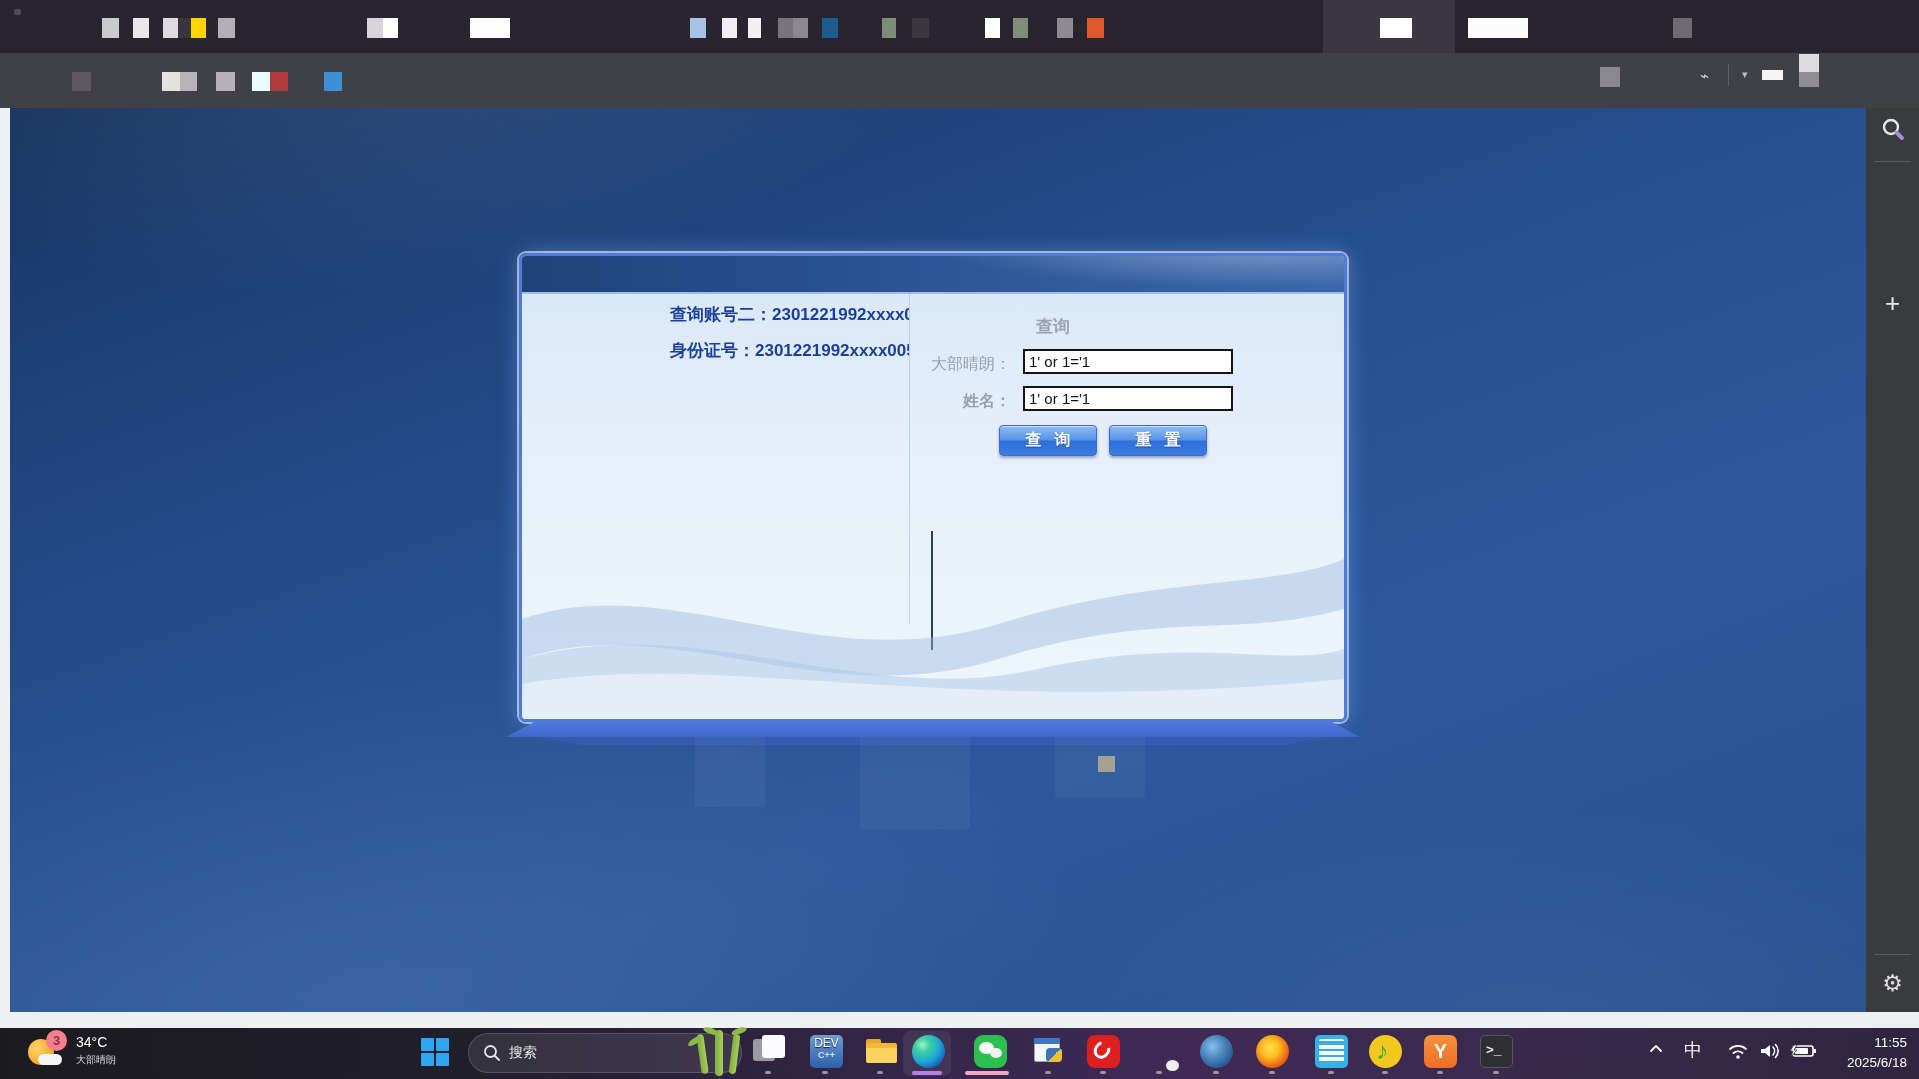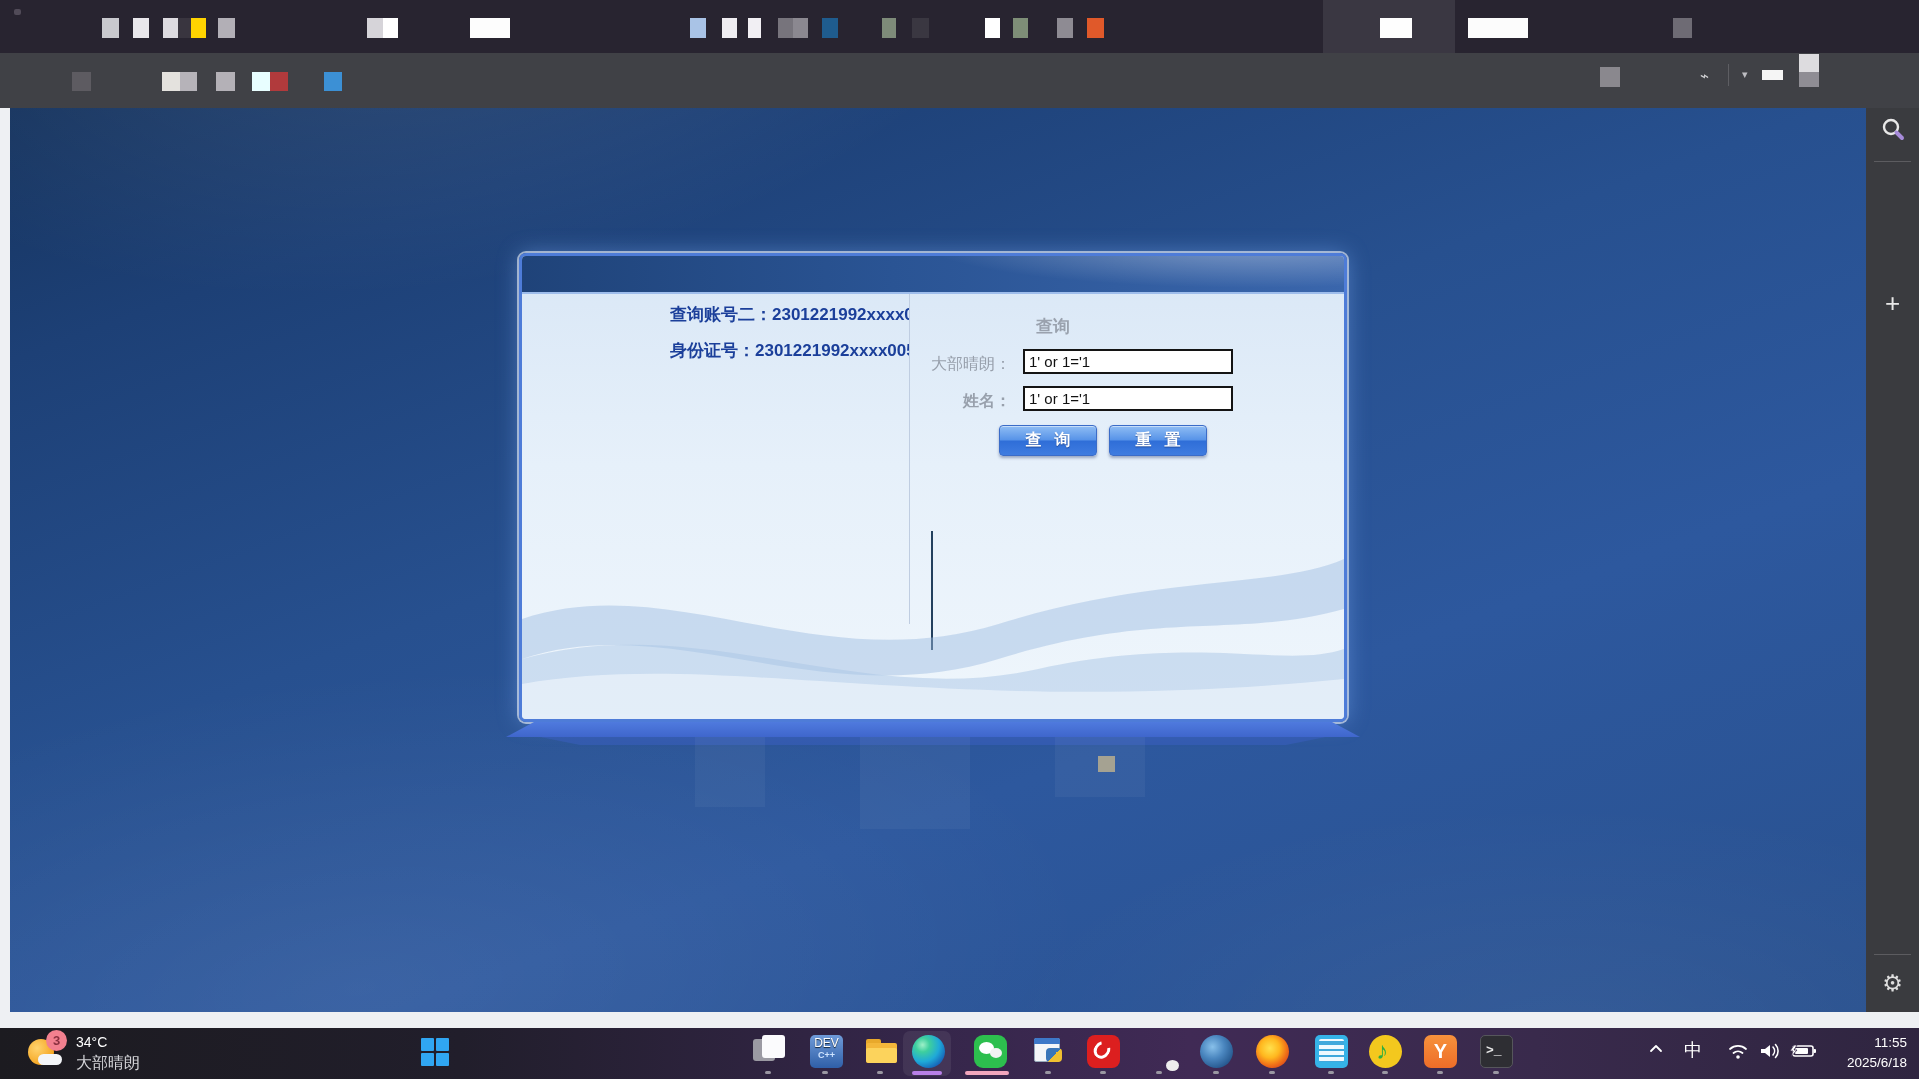--- a/index.html
+++ b/index.html
@@ -84,21 +84,21 @@
   
   #taskbar { left:0; top:1028px; width:1919px; height:51px;
              background:linear-gradient(90deg,#1c1b20 0%,#211e2b 24%,#35264a 48%,#402a55 62%,#392a4c 80%,#2f2540 100%); }
   #weather { left:14px; top:6px; width:200px; height:40px; cursor:pointer; }
   #weather-sun { position:absolute; left:14px; top:5px; width:26px; height:26px; border-radius:50%;
                  background:radial-gradient(circle at 35% 35%,#ffd36e,#f5a623 70%,#e8931c); }
   #weather-cloud { position:absolute; left:24px; top:20px; width:24px; height:11px; border-radius:8px; background:#f3f5f8; }
   #weather-badge { position:absolute; left:32px; top:-4px; width:21px; height:21px; border-radius:50%; background:#f2808f;
                    color:#8a3040; font-size:13px; font-weight:bold; text-align:center; line-height:21px; }
   #weather-temp { position:absolute; left:62px; top:0; color:#fff; font-size:14px; }
-  #weather-cond { position:absolute; left:62px; top:19px; color:#d2d2d6; font-size:16px; }
+  #weather-cond { position:absolute; left:62px; top:19px; color:#d2d2d6; font-size:10px; }
   #start-button { left:421px; top:10px; width:28px; height:28px; display:grid;
                   grid-template-columns:13px 13px; grid-template-rows:13px 13px; gap:2px; cursor:pointer; }
   #start-button div { background:#30a6f2; border-radius:1px; }
   #search-box { left:468px; top:5px; width:274px; height:40px; border-radius:20px;
                 background:rgba(255,255,255,.09); border:1px solid rgba(255,255,255,.16); cursor:pointer; }
   #search-label { position:absolute; left:40px; top:10px; color:#e6e6ea; font-size:14px; }
   #search-mag { position:absolute; left:14px; top:10px; }
   #bamboo { position:absolute; left:222px; top:-4px; width:56px; height:46px; }
   .stalk { position:absolute; border-radius:4px; background:linear-gradient(90deg,#7fae3f,#a9cf5b); }
   .leaf { position:absolute; width:16px; height:6px; border-radius:50% 50% 50% 50%/60% 60% 40% 40%; background:#8cbb49; }
@@ -261,20 +261,35 @@
       <div id="weather-cond">大部晴朗</div>
     </div>
 
     <div id="start-button" class="abs">
       <div></div>
         <div></div>
       <div></div>
         <div></div>
     </div>
 
+    <div id="search-box" class="abs">
+      <svg id="search-mag" width="18" height="18" viewBox="0 0 18 18">
+        <circle cx="7.5" cy="7.5" r="5.5" fill="none" stroke="#e6e6ea" stroke-width="1.8"></circle>
+        <line x1="11.5" y1="11.5" x2="16" y2="16" stroke="#e6e6ea" stroke-width="1.8" stroke-linecap="round"></line>
+      </svg>
+      <div id="search-label">搜索</div>
+      <div id="bamboo">
+        <div class="stalk" style="left:8px;top:4px;width:7px;height:40px;transform:rotate(-8deg);"></div>
+        <div class="stalk" style="left:24px;top:0;width:8px;height:46px;"></div>
+        <div class="stalk" style="left:40px;top:4px;width:7px;height:40px;transform:rotate(7deg);"></div>
+        <div class="leaf" style="left:-4px;top:8px;transform:rotate(-30deg);"></div>
+        <div class="leaf" style="left:12px;top:-2px;transform:rotate(20deg);"></div>
+        <div class="leaf" style="left:40px;top:-2px;transform:rotate(-20deg);"></div>
+      </div>
+    </div>
   </div>
 
   <div id="ico-taskview" class="app-ico" style="left:753px;">
     <div class="back"></div>
     <div class="front"></div>
   </div>
   <div id="ico-dev" class="app-ico" style="left:810px;">
     <div class="l1">DEV</div>
     <div class="l2">C++</div>
   </div>

